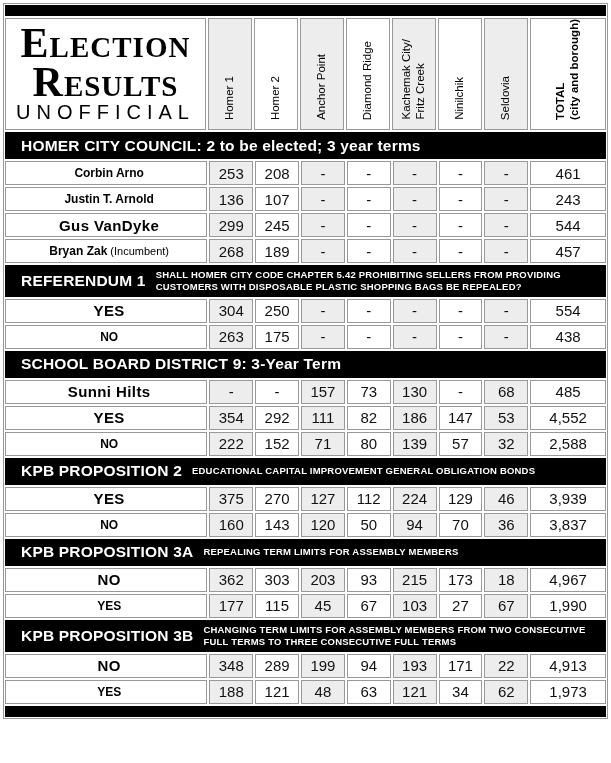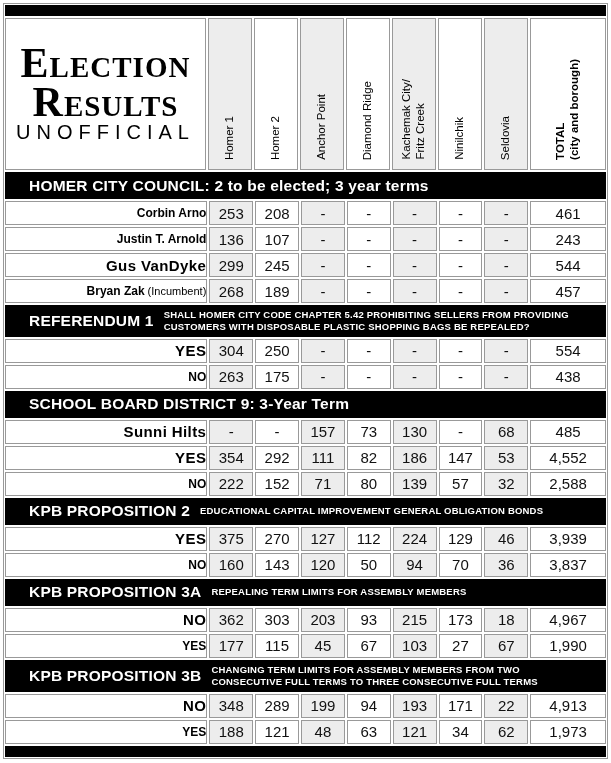--- a/index.html
+++ b/index.html
@@ -6,45 +6,45 @@
     --bar-bg:#000000; --bar-text:#ffffff; --cell-border:#999999;
     --alt-bg:#ededed; --page-bg:#ffffff; --ink:#111111;
   }
   *{box-sizing:border-box; margin:0; padding:0;}
   body{background:var(--page-bg); font-family:"Liberation Sans", sans-serif; color:var(--ink);}
   .sheet{width:611px; min-height:763px; padding:3px; background:var(--page-bg);}
   .table{border:1px solid var(--cell-border); background:#fff; padding:1px;}
   .rule{height:11px; background:var(--bar-bg); margin-bottom:2px;}
   .rule.bottom{margin-bottom:0; margin-top:1px;}
 
-  .header-row{display:flex; gap:2px; height:152px; margin-bottom:2px;}
+  .header-row{display:flex; gap:2px; height:112px; margin-bottom:2px;}
   .masthead{width:203px; border:1px solid var(--cell-border); background:#fff;
     display:flex; flex-direction:column; align-items:center; justify-content:center; padding:4px 2px;}
   .mast-line{font-family:"Liberation Serif", serif; font-variant:small-caps; font-weight:700;
     font-size:42px; line-height:0.92; letter-spacing:1px; color:#000;}
   .mast-sub{font-family:"Liberation Sans", sans-serif; font-weight:400; font-size:20px;
     letter-spacing:6px; color:#000; white-space:nowrap;}
   .colheads{flex:1; display:flex; gap:2px;}
   .vcell{width:44px; border:1px solid var(--cell-border); background:#fff; position:relative;
     display:flex; align-items:flex-end; justify-content:center; padding-bottom:9px;}
   .vcell.alt{background:var(--alt-bg);}
   .vlabel{writing-mode:vertical-rl; transform:rotate(180deg); font-size:11.5px; line-height:1.2;
     color:#000; white-space:nowrap;}
   .vcell.boldcol .vlabel{font-weight:700;}
   .vcell.total{width:76px;}
 
   .secbar{background:var(--bar-bg); color:var(--bar-text); display:flex; align-items:center;
-    gap:10px; padding:4px 24px; margin-bottom:2px; min-height:27px;}
+    gap:10px; padding:4px 16px; margin-bottom:2px; min-height:27px;}
   .sec-title{font-weight:700; font-size:15.5px; letter-spacing:0.2px; white-space:nowrap;}
   .sec-desc{font-weight:700; font-size:9.5px; line-height:1.25; letter-spacing:0.2px; flex:1;}
 
   .row{display:flex; gap:2px; margin-bottom:2px;}
   .cell{border:1px solid var(--cell-border); background:#fff; height:24px;
     display:flex; align-items:center; justify-content:center;}
-  .cell.name{width:203px; justify-content:flex-end; padding-left:6px;}
+  .cell.name{width:203px; justify-content:center; padding-left:6px;}
   .cell.num{width:44px; font-size:15px;}
   .cell.num.total{width:76px;}
   .cell.num.alt{background:var(--alt-bg);}
   .cand{font-weight:700; font-size:12px; color:#000;}
   .cand.winner{font-size:15px; letter-spacing:0.4px;}
   .note{font-weight:400; font-size:11px; margin-left:3px; color:#000;}
 </style>
 </head>
 <body>
 

